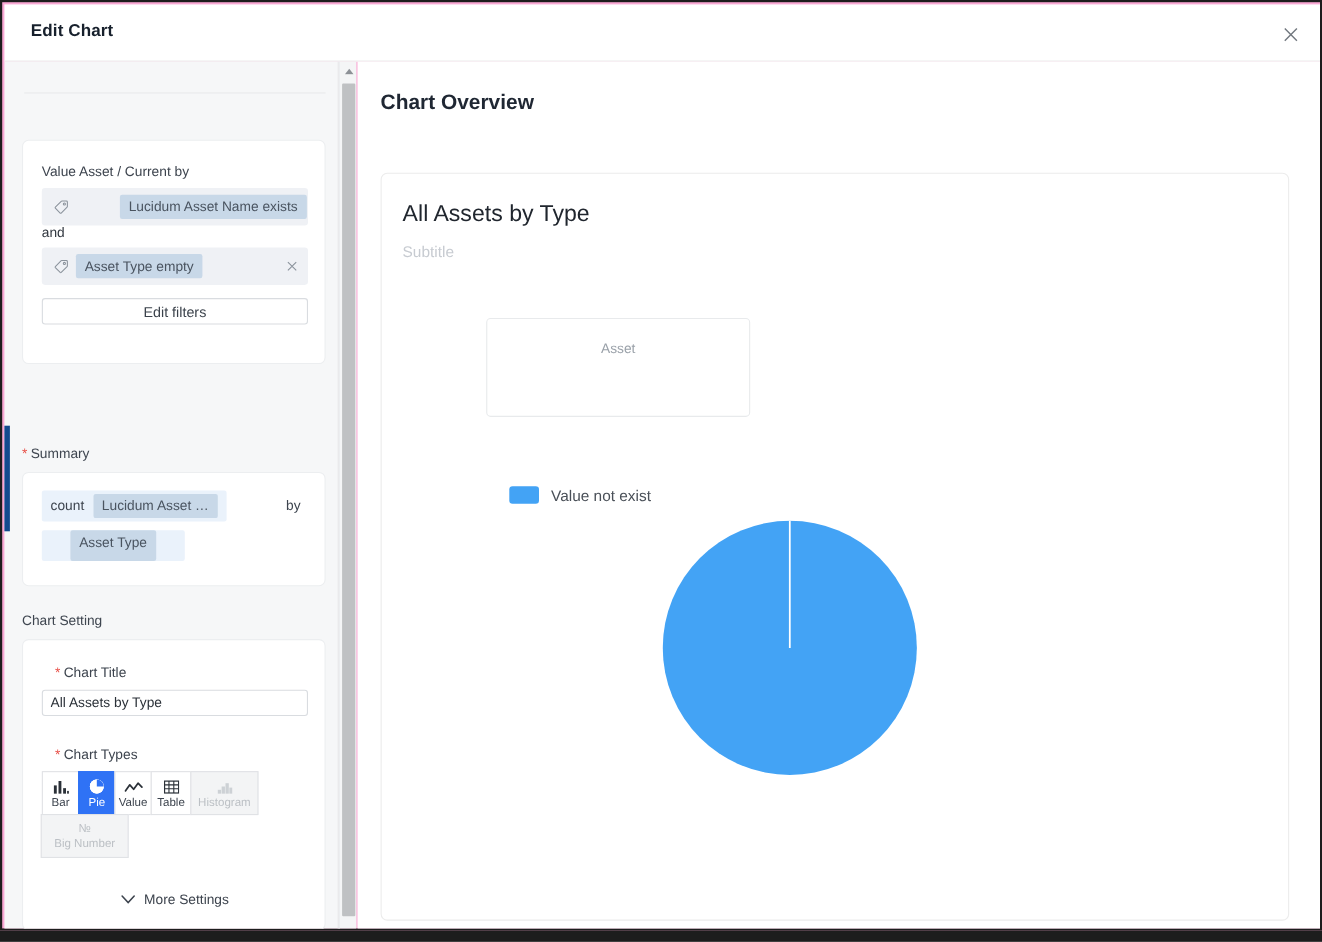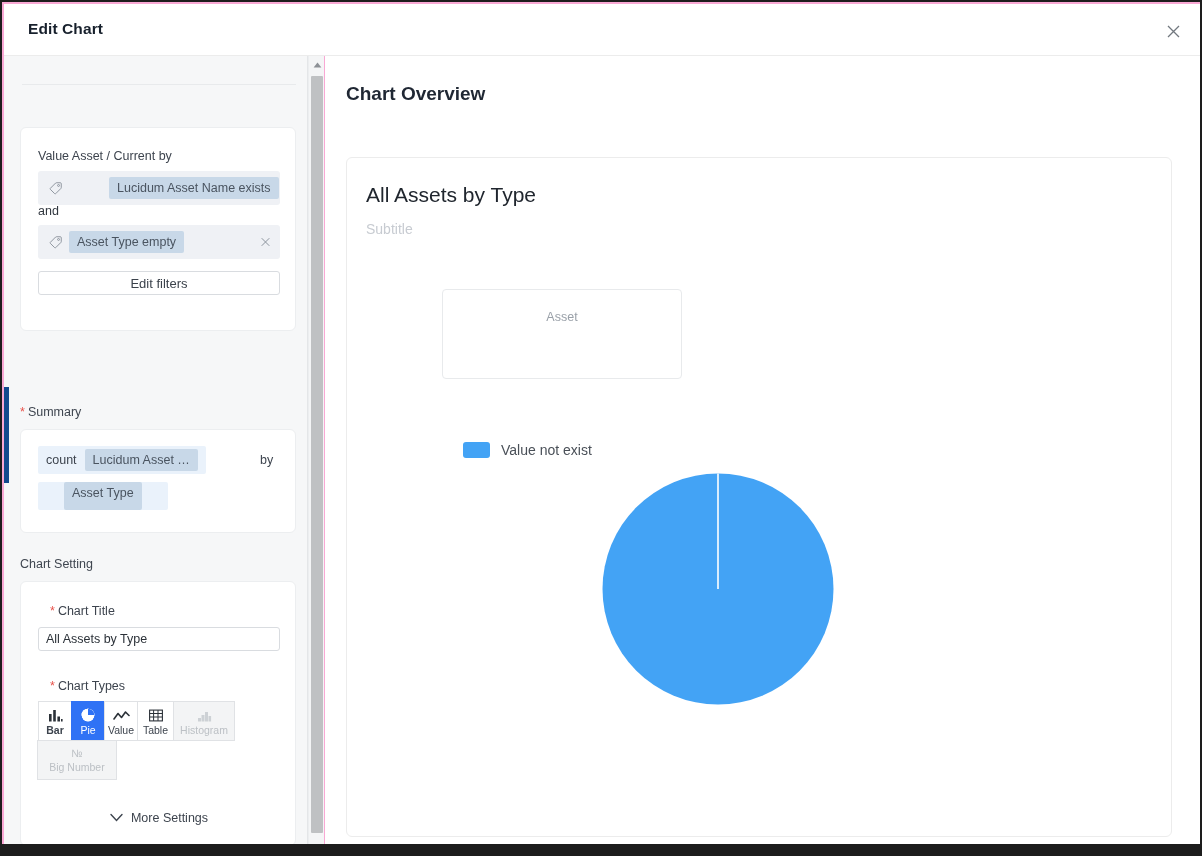--- a/index.html
+++ b/index.html
@@ -173,21 +173,21 @@
   }
   .type-btn {
     width: 34px; height: 40px;
     border: 1px solid #e0e2e5;
     margin-left: -1px; margin-top: -1px;
     background: #fff;
     display: flex; flex-direction: column;
     align-items: center; justify-content: center;
     cursor: pointer;
   }
-  .type-btn:first-child { margin-left: 0; font-weight: bold; }
+  .type-btn:first-child { margin-left: 0; }
   .type-btn .tlab { font-size: 10.5px; color: #3d444e; margin-top: 3px; line-height: 1; }
   .type-btn .tico { height: 15px; display: flex; align-items: flex-end; justify-content: center; }
   .type-btn.w-table { width: 37px; }
   .type-btn.w-line { width: 34px; }
   .type-btn.w-hist { width: 62px; background: #f3f4f5; cursor: default; }
   .type-btn.w-hist .tlab { color: #bcc0c5; }
   .type-btn.selected { background: #2f72f5; border-color: #2f72f5; }
   .type-btn.selected .tlab { color: #ffffff; }
   .type-btn.bignum {
     width: 80px; height: 40px; background: #f3f4f5; cursor: default;

